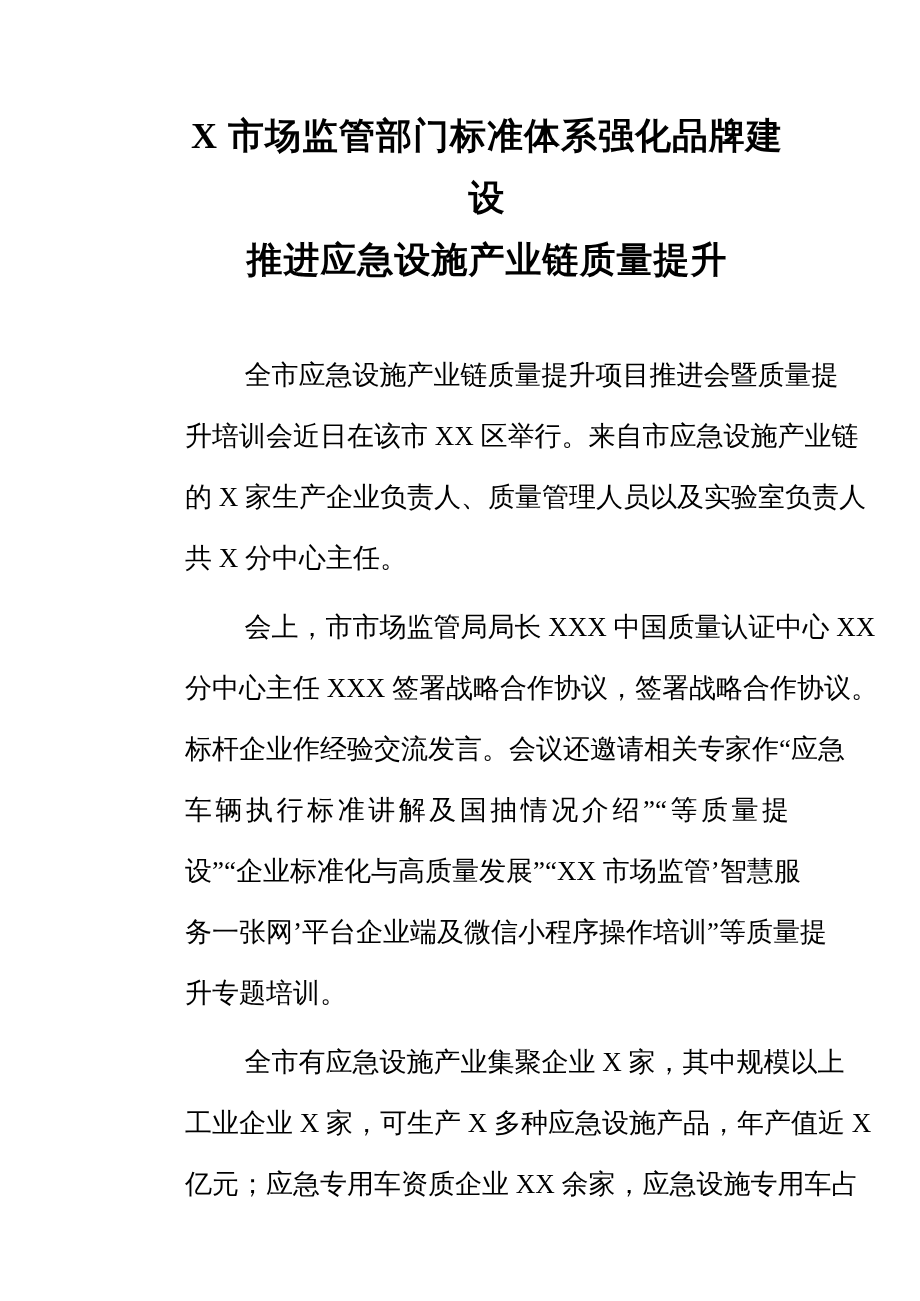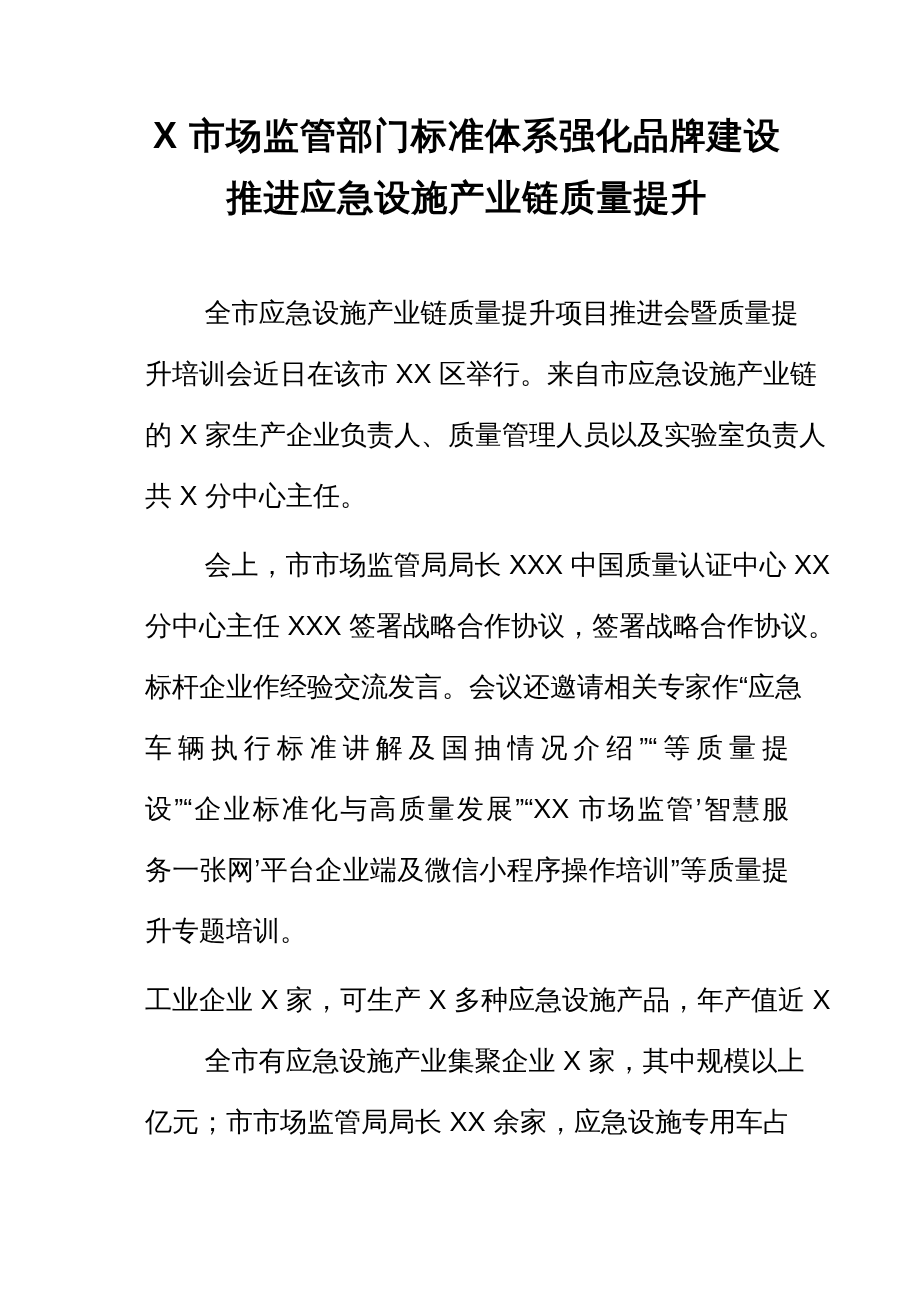--- a/index.html
+++ b/index.html
@@ -8,21 +8,22 @@
     background: #ffffff;
   }
   .page {
     position: relative;
     box-sizing: border-box;
     width: 920px;
     height: 1301px;
     background: #ffffff;
     color: #000000;
     overflow: hidden;
-    font-family: Liberation Sans, sans-serif;
+    font-family: Liberation Serif, serif;
+    padding-left: 40px;
   }
   .doc {
     box-sizing: border-box;
     padding: 105px 123px 0 137px;
   }
   .title-block {
     text-align: center;
     font-weight: 700;
     font-size: 36px;
     line-height: 62px;
@@ -69,19 +70,19 @@
         <div class="paragraph">
           <div class="text-line first-line">会上，市市场监管局局长 XXX 中国质量认证中心 XX</div>
           <div class="text-line">分中心主任 XXX 签署战略合作协议，签署战略合作协议。</div>
           <div class="text-line">标杆企业作经验交流发言。会议还邀请相关专家作“应急</div>
           <div class="text-line">车辆执行标准讲解及国抽情况介绍”“等质量提</div>
           <div class="text-line">设”“企业标准化与高质量发展”“XX 市场监管’智慧服</div>
           <div class="text-line">务一张网’平台企业端及微信小程序操作培训”等质量提</div>
           <div class="text-line para-last">升专题培训。</div>
         </div>
         <div class="paragraph">
+          <div class="text-line first-line">全市有应急设施产业集聚企业 X 家，其中规模以上</div>
           <div class="text-line">工业企业 X 家，可生产 X 多种应急设施产品，年产值近 X</div>
-          <div class="text-line first-line">全市有应急设施产业集聚企业 X 家，其中规模以上</div>
-          <div class="text-line para-last full">亿元；市市场监管局局长 XX 余家，应急设施专用车占</div>
+          <div class="text-line para-last full">亿元；应急专用车资质企业 XX 余家，应急设施专用车占</div>
         </div>
       </div>
   </div>
 </div>
 
 </body></html>

